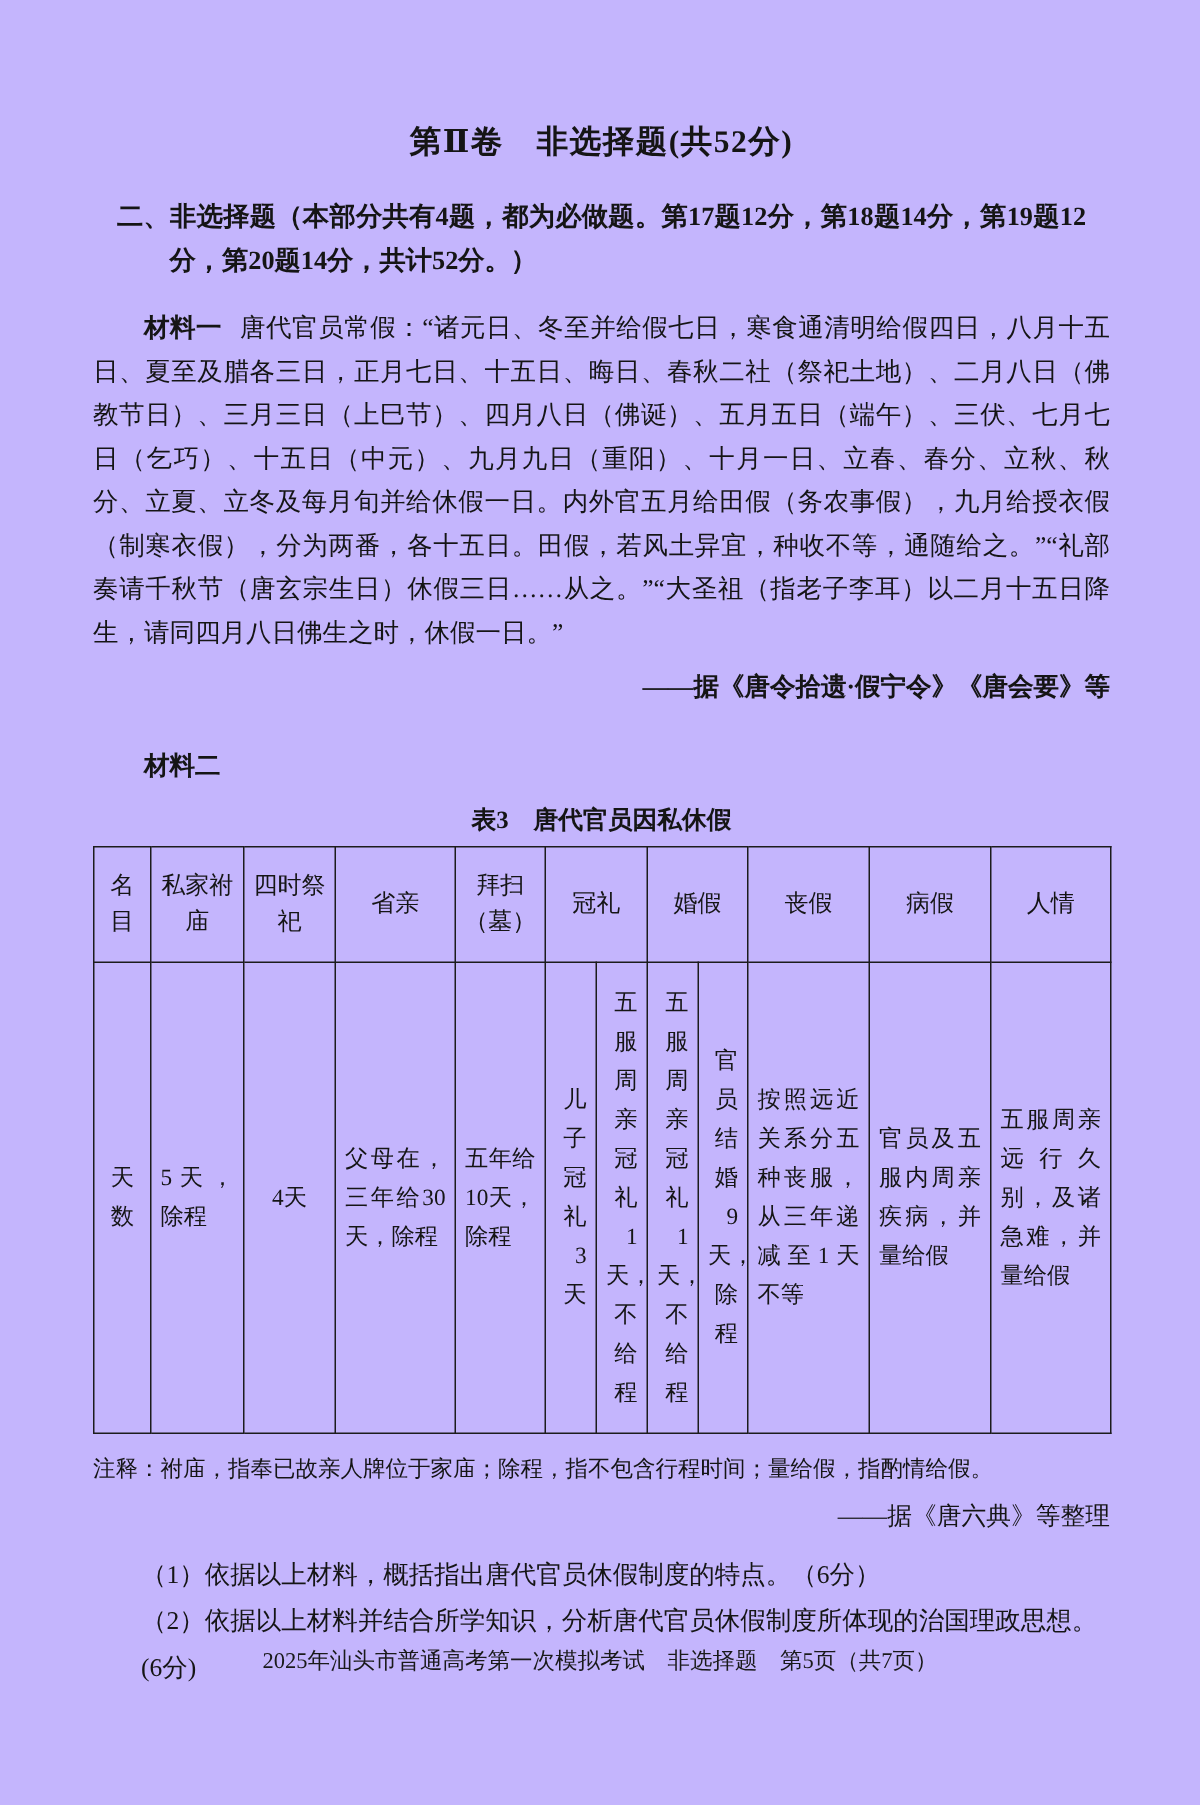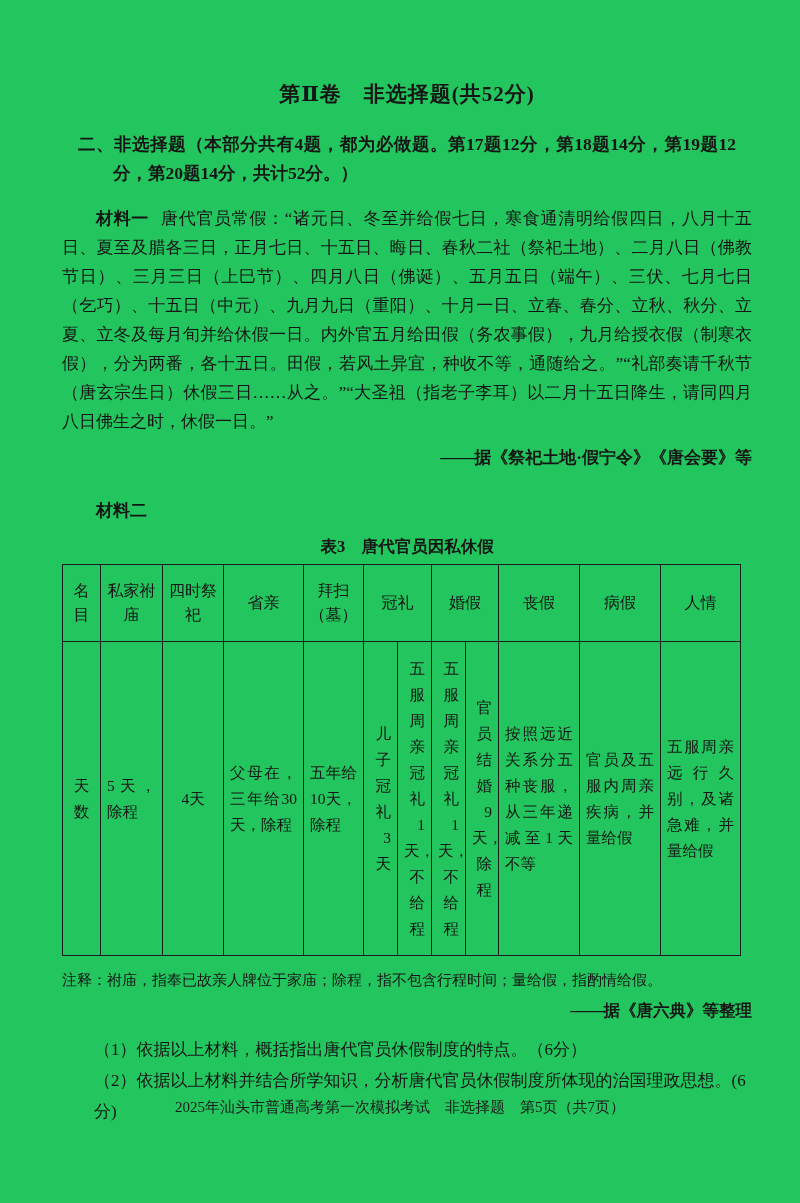--- a/index.html
+++ b/index.html
@@ -1,21 +1,21 @@
 <!DOCTYPE html>
 <html><head>
 <meta charset="utf-8">
 <style>
   html,body{margin:0;padding:0;background:#ffffff;}
   .page{
     position:relative;
     width:800px;height:1203px;
     box-sizing:border-box;
-    padding:80px 48px 0 62px;
-    background:#22c55e;
+    padding:80px 60px 0 62px;
+    background:#c4b5fd;
     color:#151515;
     font-family:"Liberation Serif","DejaVu Serif",serif;
     overflow:hidden;
   }
   .page-title{
     text-align:center;
     font-size:21px;
     font-weight:bold;
     margin:0 0 22px 0;
     letter-spacing:1px;
@@ -94,21 +94,21 @@
     line-height:23.5px;
     font-family:Liberation Serif, serif;
   }
   .note{
     font-size:15px;
     line-height:24px;
     margin:12px 0 0 0;
   }
   .source2{
     text-align:right;
-    font-weight:bold;
+    font-weight:normal;
     font-size:16.5px;
     margin:8px 0 0 0;
   }
   .questions{margin:12px 0 0 0;padding-left:2em;}
   .question{
     font-size:17px;
     line-height:31px;
     margin:0;
   }
   .footer{
@@ -125,21 +125,21 @@
 
 <div class="page">
 
   <h1 class="page-title">第Ⅱ卷　非选择题(共52分)</h1>
 
   <p class="intro">二、非选择题（本部分共有4题，都为必做题。第17题12分，第18题14分，第19题12分，第20题14分，共计52分。）</p>
 
 
   <p class="material"><span class="m-label">材料一</span><span>唐代官员常假：“诸元日、冬至并给假七日，寒食通清明给假四日，八月十五日、夏至及腊各三日，正月七日、十五日、晦日、春秋二社（祭祀土地）、二月八日（佛教节日）、三月三日（上巳节）、四月八日（佛诞）、五月五日（端午）、三伏、七月七日（乞巧）、十五日（中元）、九月九日（重阳）、十月一日、立春、春分、立秋、秋分、立夏、立冬及每月旬并给休假一日。内外官五月给田假（务农事假），九月给授衣假（制寒衣假），分为两番，各十五日。田假，若风土异宜，种收不等，通随给之。”“礼部奏请千秋节（唐玄宗生日）休假三日……从之。”“大圣祖（指老子李耳）以二月十五日降生，请同四月八日佛生之时，休假一日。”</span></p>
 
-  <p class="source">——据《祭祀土地·假宁令》《唐会要》等</p>
+  <p class="source">——据《唐令拾遗·假宁令》《唐会要》等</p>
 
   <p class="m2-label">材料二</p>
 
   <p class="table-title">表3　唐代官员因私休假</p>
 
   <table class="leave">
     <colgroup>
       <col style="width:38px">
         <col style="width:62px">
         <col style="width:61px">

